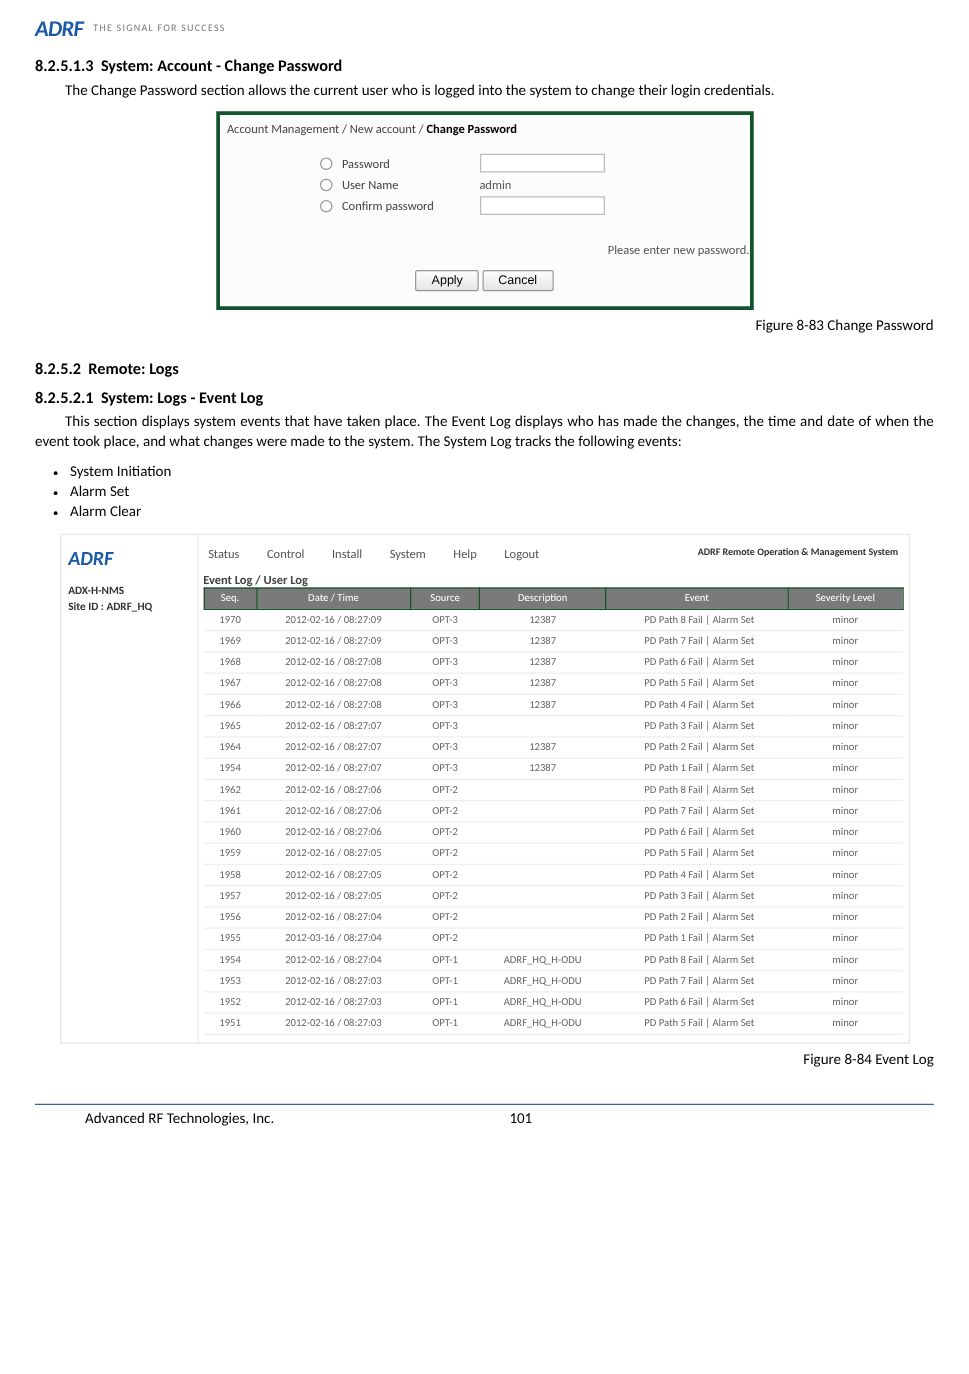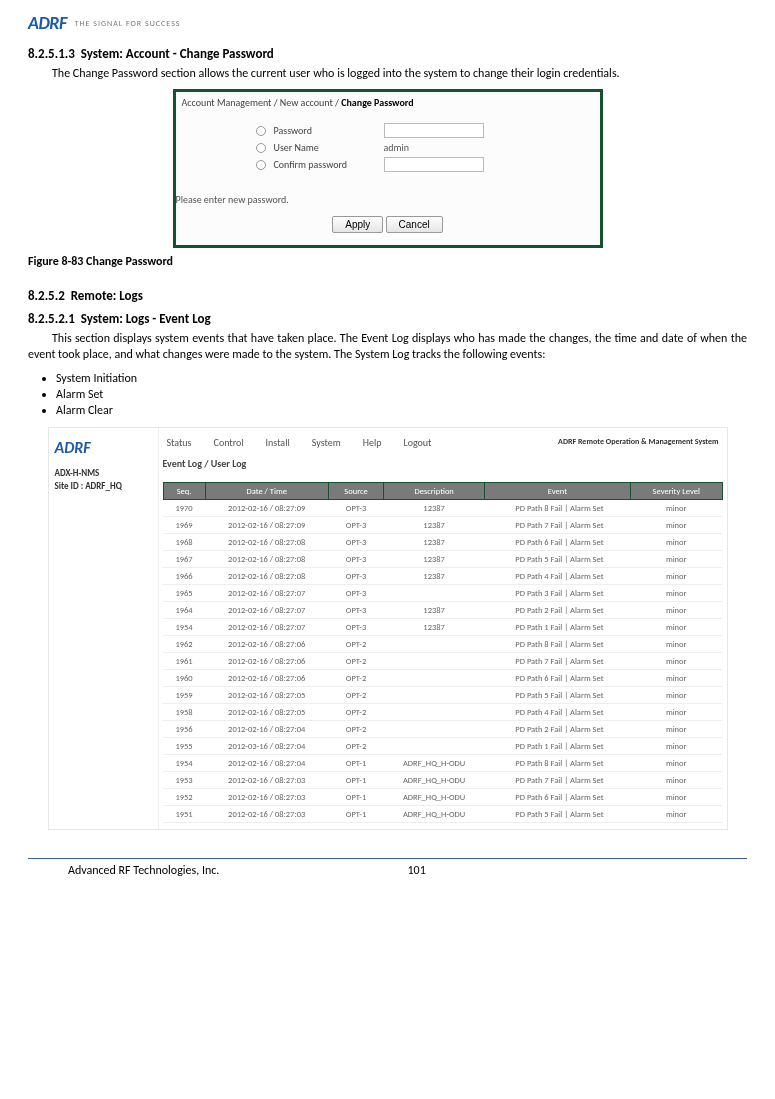--- a/index.html
+++ b/index.html
@@ -48,22 +48,22 @@
     margin: 2px 0 8px 0;
   }
   .indent { text-indent: 24px; }
   ul.bullets {
     margin: 4px 0 10px 28px;
     padding: 0;
     font-size: 12px;
   }
   ul.bullets li { margin: 2px 0; }
   .fig-caption {
-    text-align: left;
-    font-weight: bold;
+    text-align: right;
+    font-weight: normal;
     font-size: 12px;
     margin: 6px 0 14px 0;
   }
   .panel-change {
     width: 430px;
     margin: 6px auto 0 auto;
     background: #fcfcfc;
     border: 3px solid #14532d;
     font-size: 10px;
     color: #444;
@@ -94,21 +94,21 @@
     width: 100px;
     color:#555;
   }
   .form-row input[type=text], .form-row input[type=password] {
     width: 100px;
     height: 15px;
     font-size: 9px;
     border: 1px solid #bbb;
   }
   .instr {
-    text-align: left;
+    text-align: right;
     font-size: 10px;
     color: #555;
     margin: 12px 0 10px 0;
   }
   .btn-row {
     text-align: center;
     padding-bottom: 12px;
   }
   .btn {
     font-size: 10px;
@@ -149,32 +149,33 @@
     flex: 1;
     padding: 6px 4px;
     overflow: hidden;
   }
   .nav {
     display: flex;
     gap: 22px;
     font-size: 10px;
     color: #555;
     padding: 2px 4px 8px 4px;
+    align-items: center;
   }
   .nav .remote {
     margin-left: auto;
     font-size: 8px;
     color: #333;
     font-weight: bold;
   }
   .sub-nav {
     font-size: 10px;
     font-weight: bold;
     color: #444;
-    padding-bottom: 12px;
+    padding-bottom: 0;
   }
   table.log {
     width: 100%;
     border-collapse: collapse;
     font-size: 8.5px;
   }
   table.log thead th {
     background: #7a7a7a;
     color: #fff;
     font-weight: normal;
@@ -383,20 +384,28 @@
             </tr>
             <tr>
               <td>1958</td>
               <td>2012-02-16 / 08:27:05</td>
               <td>OPT-2</td>
               <td></td>
               <td class="left">PD Path 4 Fail | Alarm Set</td>
               <td>minor</td>
             </tr>
             <tr>
+              <td>1957</td>
+              <td>2012-02-16 / 08:27:05</td>
+              <td>OPT-2</td>
+              <td></td>
+              <td class="left">PD Path 3 Fail | Alarm Set</td>
+              <td>minor</td>
+            </tr>
+            <tr>
               <td>1956</td>
               <td>2012-02-16 / 08:27:04</td>
               <td>OPT-2</td>
               <td></td>
               <td class="left">PD Path 2 Fail | Alarm Set</td>
               <td>minor</td>
             </tr>
             <tr>
               <td>1955</td>
               <td>2012-03-16 / 08:27:04</td>
@@ -434,18 +443,19 @@
               <td>2012-02-16 / 08:27:03</td>
               <td>OPT-1</td>
               <td>ADRF_HQ_H-ODU</td>
               <td class="left">PD Path 5 Fail | Alarm Set</td>
               <td>minor</td>
             </tr>
           </tbody>
       </table>
     </div>
   </div>
+  <div class="fig-caption">Figure 8-84   Event Log</div>
 
   <div class="footer-line">
     <span class="company">Advanced RF Technologies, Inc.</span>
     <span class="pageno">101</span>
   </div>
 </div>
 
 </body></html>

